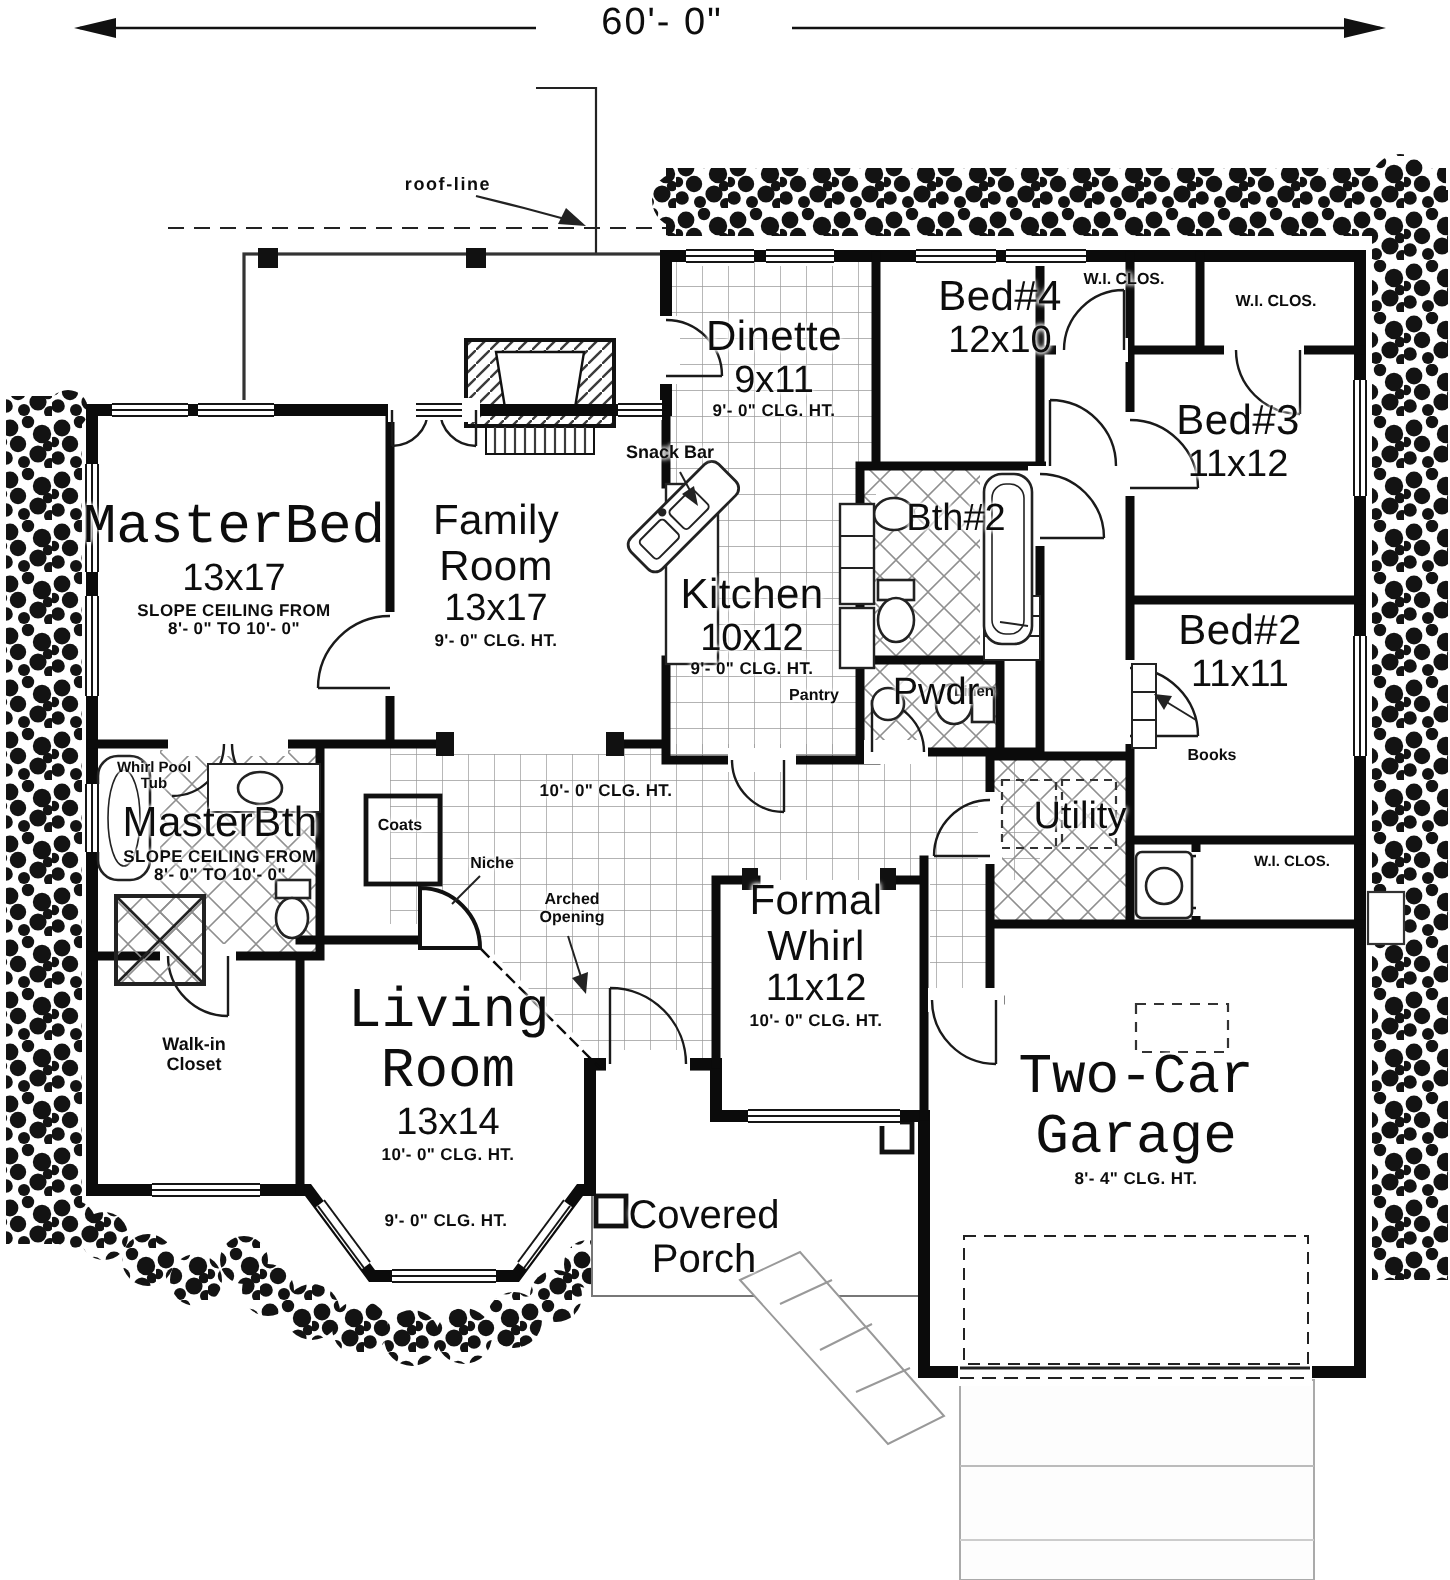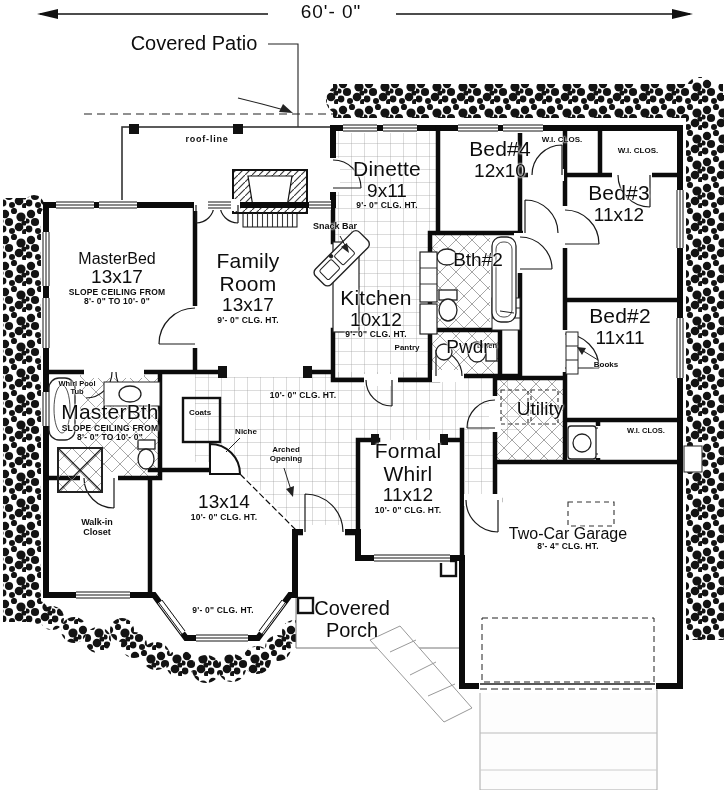--- a/index.html
+++ b/index.html
@@ -7,21 +7,21 @@
   body { font-family:"Liberation Sans", sans-serif; color:#111; }
   .canvas { position:relative; width:725px; height:790px; background:#fff; overflow:hidden; }
   svg.plan-svg { position:absolute; left:0; top:0; }
   .lbl { position:absolute; transform:translateX(-50%); text-align:center; line-height:1.08;
          white-space:nowrap; color:#0d0d0d;
          text-shadow:0 0 2px #fff, 0 0 2px #fff, 0 0 3px #fff; }
   .lbl.wrap { white-space:normal; }
   .dim  { font-size:19px; letter-spacing:1px; }
   .title{ font-size:20px; }
   .rn   { display:block; font-size:21px; letter-spacing:0.2px; }
-  .rn-lg{ display:block; font-size:16px; }
+  .rn-lg{ display:block; font-size:28px;font-family:Liberation Mono, monospace; }
   .rn-md{ display:block; font-size:19px; }
   .rs   { display:block; font-size:19px; }
   .note, .clg { display:block; font-size:8.5px; font-weight:bold; letter-spacing:0.2px; }
   .t10  { font-size:9px;  font-weight:bold; }
   .t8   { font-size:8px;  font-weight:bold; }
   .t75  { font-size:7.5px;font-weight:bold; }
   .ls   { letter-spacing:0.8px; }
 </style>
 </head>
 <body>
@@ -351,23 +351,22 @@
     <polygon points="577,347 586,348 582,355" fill="#222" stroke="none"></polygon>
     <line x1="240" y1="438" x2="226" y2="452"></line>
     <line x1="284" y1="468" x2="291" y2="490"></line>
     <polygon points="293,497 286,489 294,486" fill="#222" stroke="none"></polygon>
     <line x1="500" y1="311" x2="514" y2="313"></line>
   </g>
 </svg>
 
 <div class="lbl dim" style="left:331px; top:2px;">60'- 0"</div>
 
-<div class="lbl title" style="left:194px; top:33px;">Covered Patio</div>
-
-<div class="lbl t10 ls" style="left:207px; top:88px;margin-top:47px;">roof-line</div>
+
+<div class="lbl t10 ls" style="left:224px; top:88px;">roof-line</div>
 
 <div class="lbl" style="left:117px; top:250px;">
   <span class="rn-lg">MasterBed</span>
   <span class="rs">13x17</span>
   <span class="note">SLOPE CEILING FROM</span>
   <span class="note">8'- 0" TO 10'- 0"</span>
 </div>
 
 <div class="lbl wrap" style="left:248px; top:250px; width:100px;">
   <span class="rn">Family Room</span>
@@ -382,21 +381,21 @@
 </div>
 
 <div class="lbl" style="left:500px; top:138px;">
   <span class="rn">Bed#4</span>
   <span class="rs">12x10</span>
 </div>
 
 <div class="lbl t8" style="left:562px; top:136px;">W.I. CLOS.</div>
 <div class="lbl t8" style="left:638px; top:147px;">W.I. CLOS.</div>
 
-<div class="lbl" style="left:619px; top:182px;">
+<div class="lbl" style="left:619px; top:200px;">
   <span class="rn">Bed#3</span>
   <span class="rs">11x12</span>
 </div>
 
 <div class="lbl t10" style="left:335px; top:222px;">Snack Bar</div>
 
 <div class="lbl" style="left:376px; top:287px;">
   <span class="rn">Kitchen</span>
   <span class="rs">10x12</span>
   <span class="clg">9'- 0" CLG. HT.</span>
@@ -412,21 +411,21 @@
   <span class="rn-md">Pwdr</span>
 </div>
 
 <div class="lbl t8" style="left:407px; top:344px;">Pantry</div>
 
 <div class="lbl" style="left:620px; top:305px;">
   <span class="rn">Bed#2</span>
   <span class="rs">11x11</span>
 </div>
 
-<div class="lbl t8" style="left:606px; top:361px;">Books</div>
+<div class="lbl t8" style="left:606px; top:374px;">Books</div>
 
 <div class="lbl wrap t75" style="left:77px; top:380px; width:46px;">Whirl Pool Tub</div>
 
 <div class="lbl" style="left:110px; top:401px;">
   <span class="rn">MasterBth</span>
   <span class="note">SLOPE CEILING FROM</span>
   <span class="note">8'- 0" TO 10'- 0"</span>
 </div>
 
 <div class="lbl" style="left:303px; top:391px;">
@@ -445,20 +444,21 @@
 
 <div class="lbl" style="left:540px; top:399px;">
   <span class="rn-md">Utility</span>
 </div>
 
 <div class="lbl t75" style="left:646px; top:427px;">W.I. CLOS.</div>
 
 <div class="lbl wrap t10" style="left:97px; top:518px; width:58px;">Walk-in Closet</div>
 
 <div class="lbl wrap" style="left:224px; top:492px; width:100px;">
+  <span class="rn-lg">Living Room</span>
   <span class="rs">13x14</span>
   <span class="clg">10'- 0" CLG. HT.</span>
 </div>
 
 <div class="lbl clg" style="left:223px; top:606px;">9'- 0" CLG. HT.</div>
 
 <div class="lbl wrap" style="left:568px; top:525px; width:124px;">
   <span class="rn-lg">Two-Car Garage</span>
   <span class="clg">8'- 4" CLG. HT.</span>
 </div>

